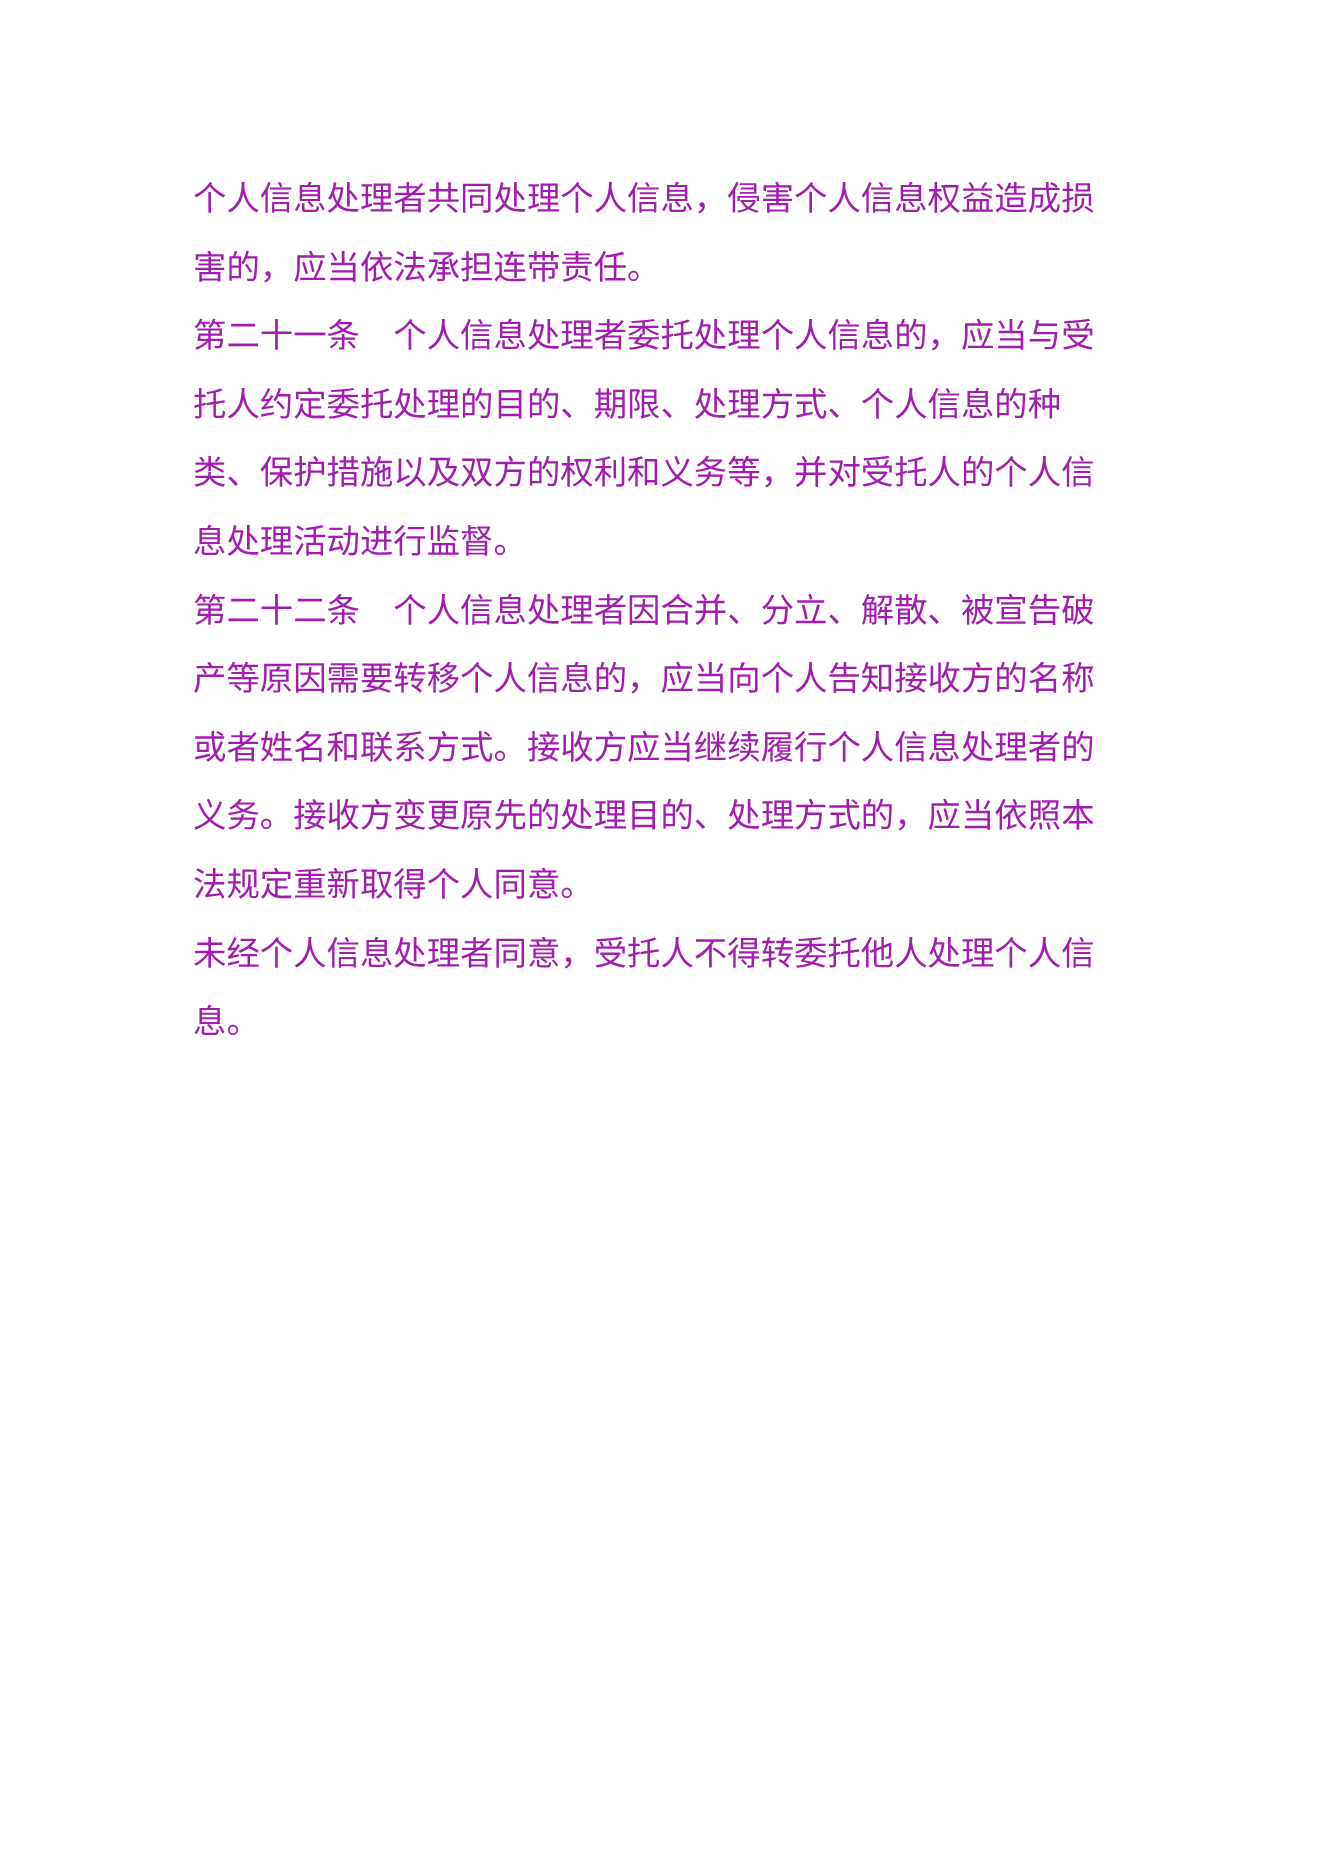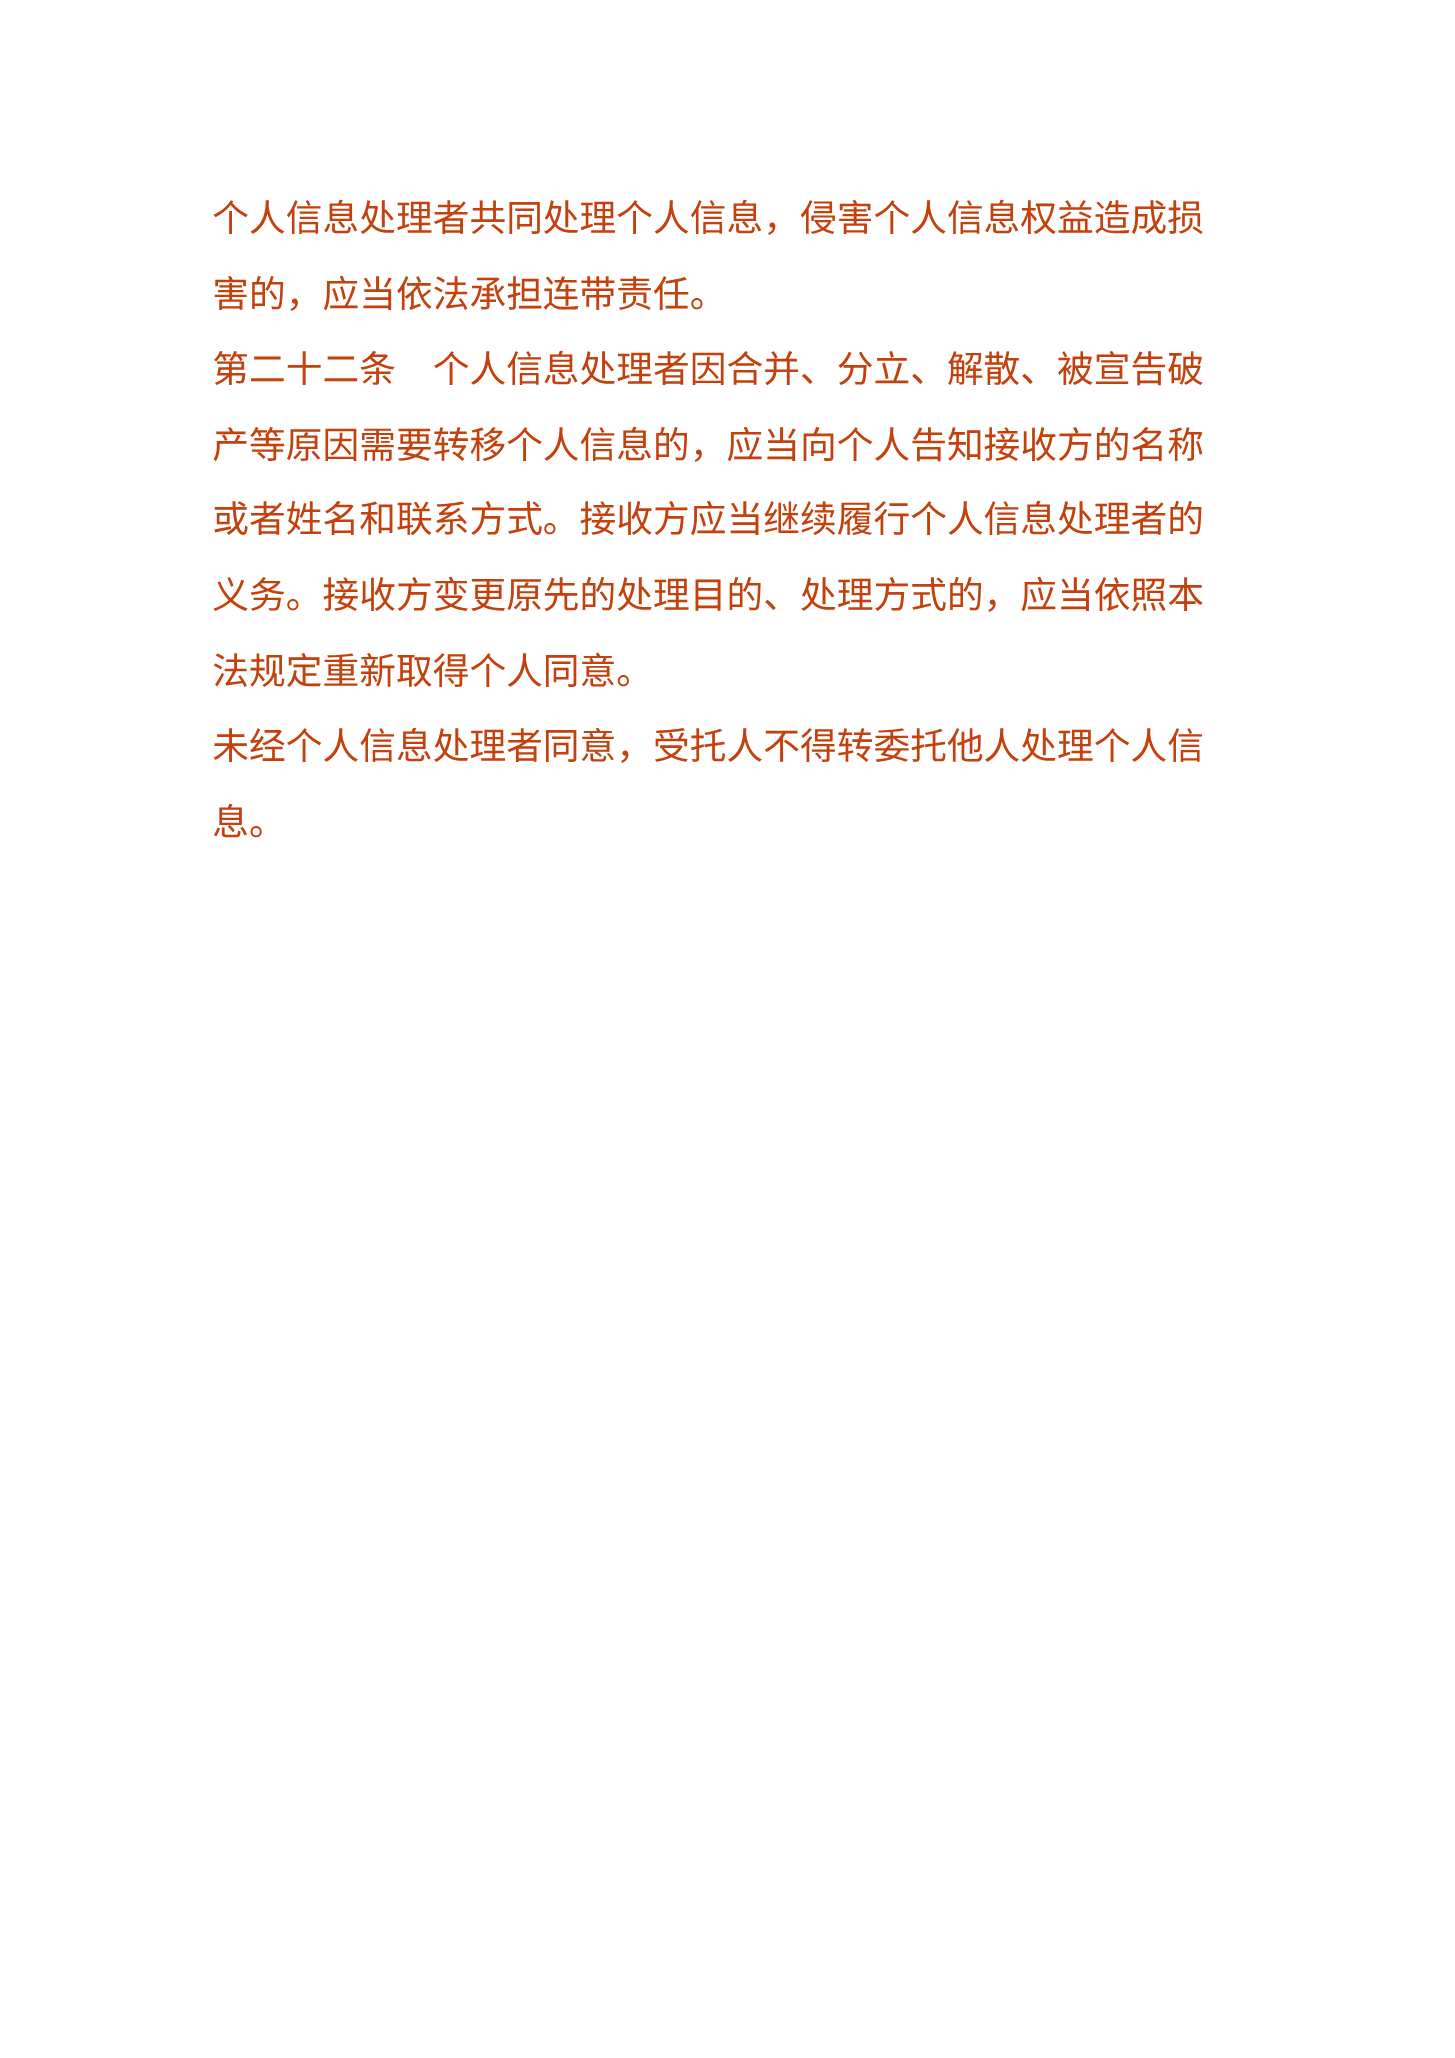--- a/index.html
+++ b/index.html
@@ -15,36 +15,37 @@
     overflow: hidden;
   }
   .content {
     position: absolute;
     left: 193px;
     top: 165px;
     width: 912px;
     font-family: "DejaVu Serif", "Liberation Serif", serif;
     font-size: 33.4px;
     line-height: 68.6px;
-    color: #c2410c;
+    color: #a21caf;
     text-align: left;
     letter-spacing: 0;
     line-break: strict;
     word-break: normal;
     overflow-wrap: normal;
     font-weight: 400;
   }
   .content p {
     margin: 0;
     padding: 0;
     text-indent: 0;
   }
 </style>
 </head>
 <body>
 
 <div class="page">
   <div class="content">
     <p>个人信息处理者共同处理个人信息，侵害个人信息权益造成损害的，应当依法承担连带责任。</p>
+    <p>第二十一条　个人信息处理者委托处理个人信息的，应当与受托人约定委托处理的目的、期限、处理方式、个人信息的种类、保护措施以及双方的权利和义务等，并对受托人的个人信息处理活动进行监督。</p>
     <p>第二十二条　个人信息处理者因合并、分立、解散、被宣告破产等原因需要转移个人信息的，应当向个人告知接收方的名称或者姓名和联系方式。接收方应当继续履行个人信息处理者的义务。接收方变更原先的处理目的、处理方式的，应当依照本法规定重新取得个人同意。</p>
     <p>未经个人信息处理者同意，受托人不得转委托他人处理个人信息。</p>
   </div>
 </div>
 
 </body></html>

